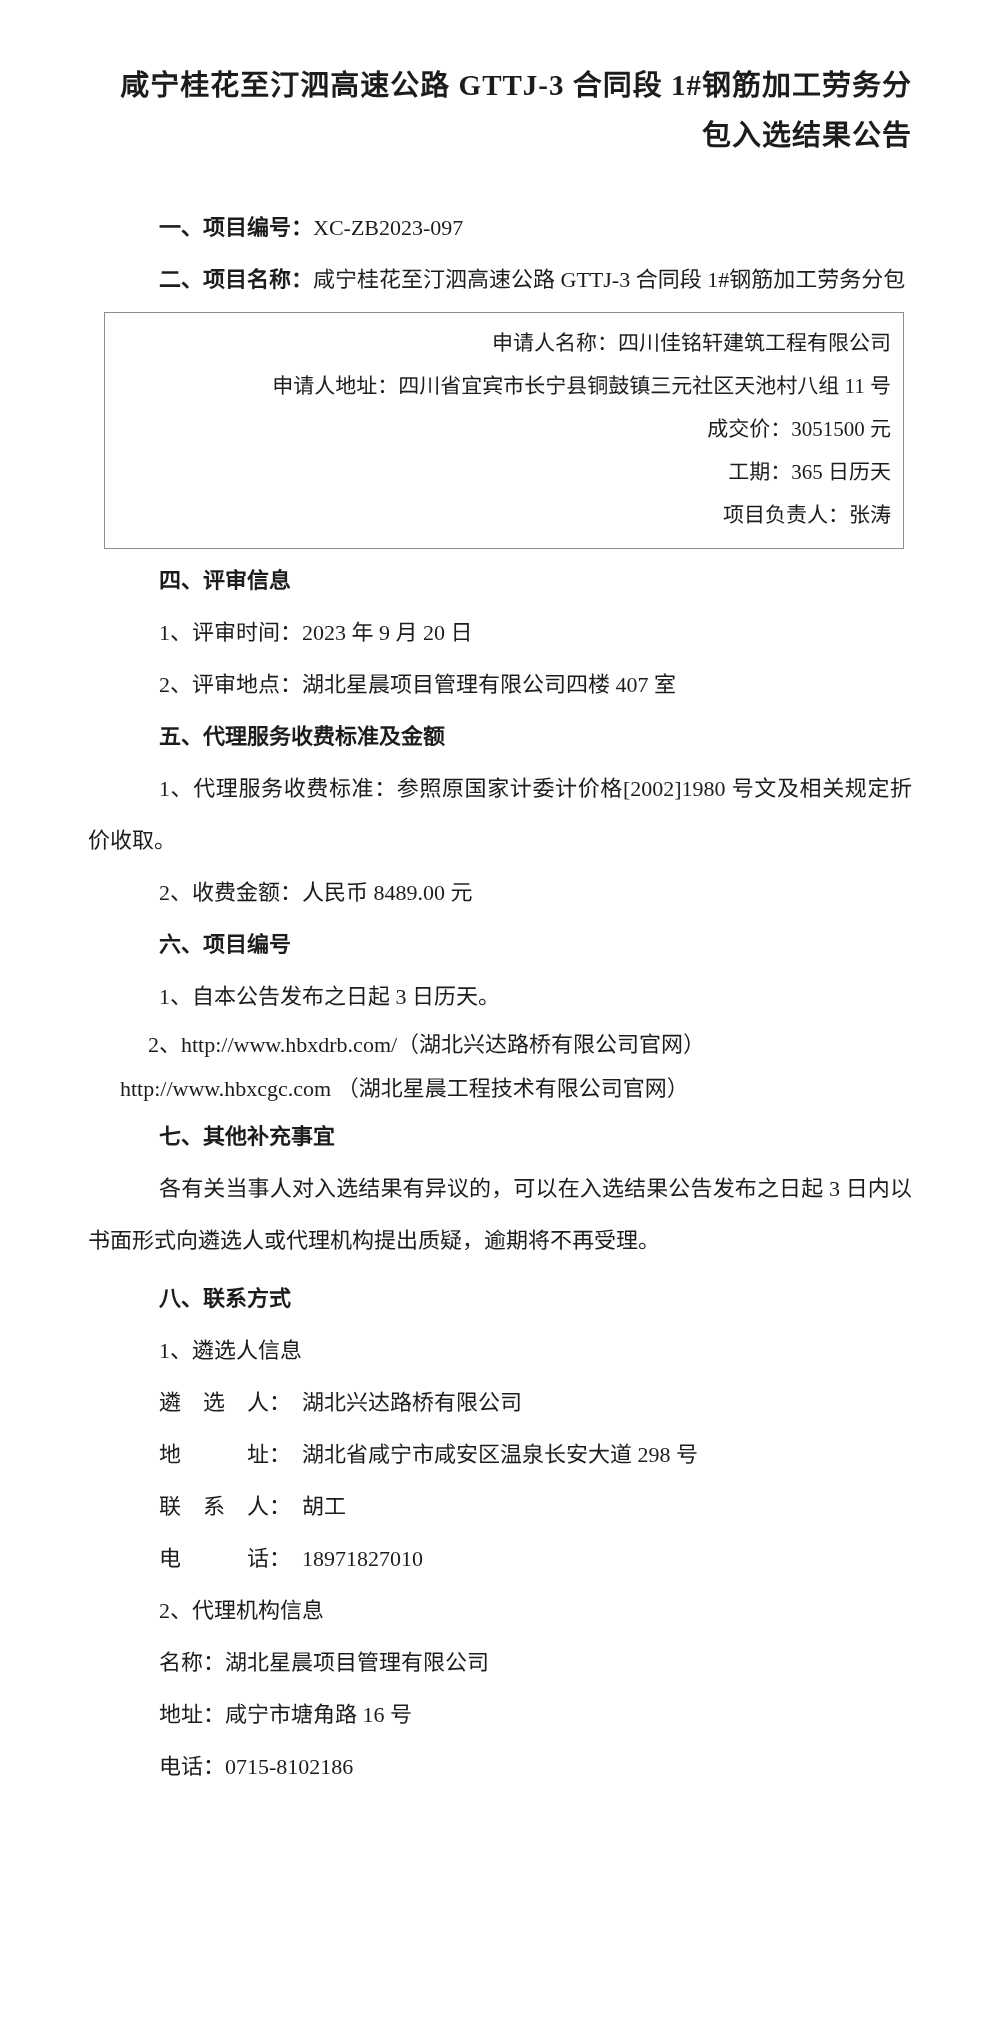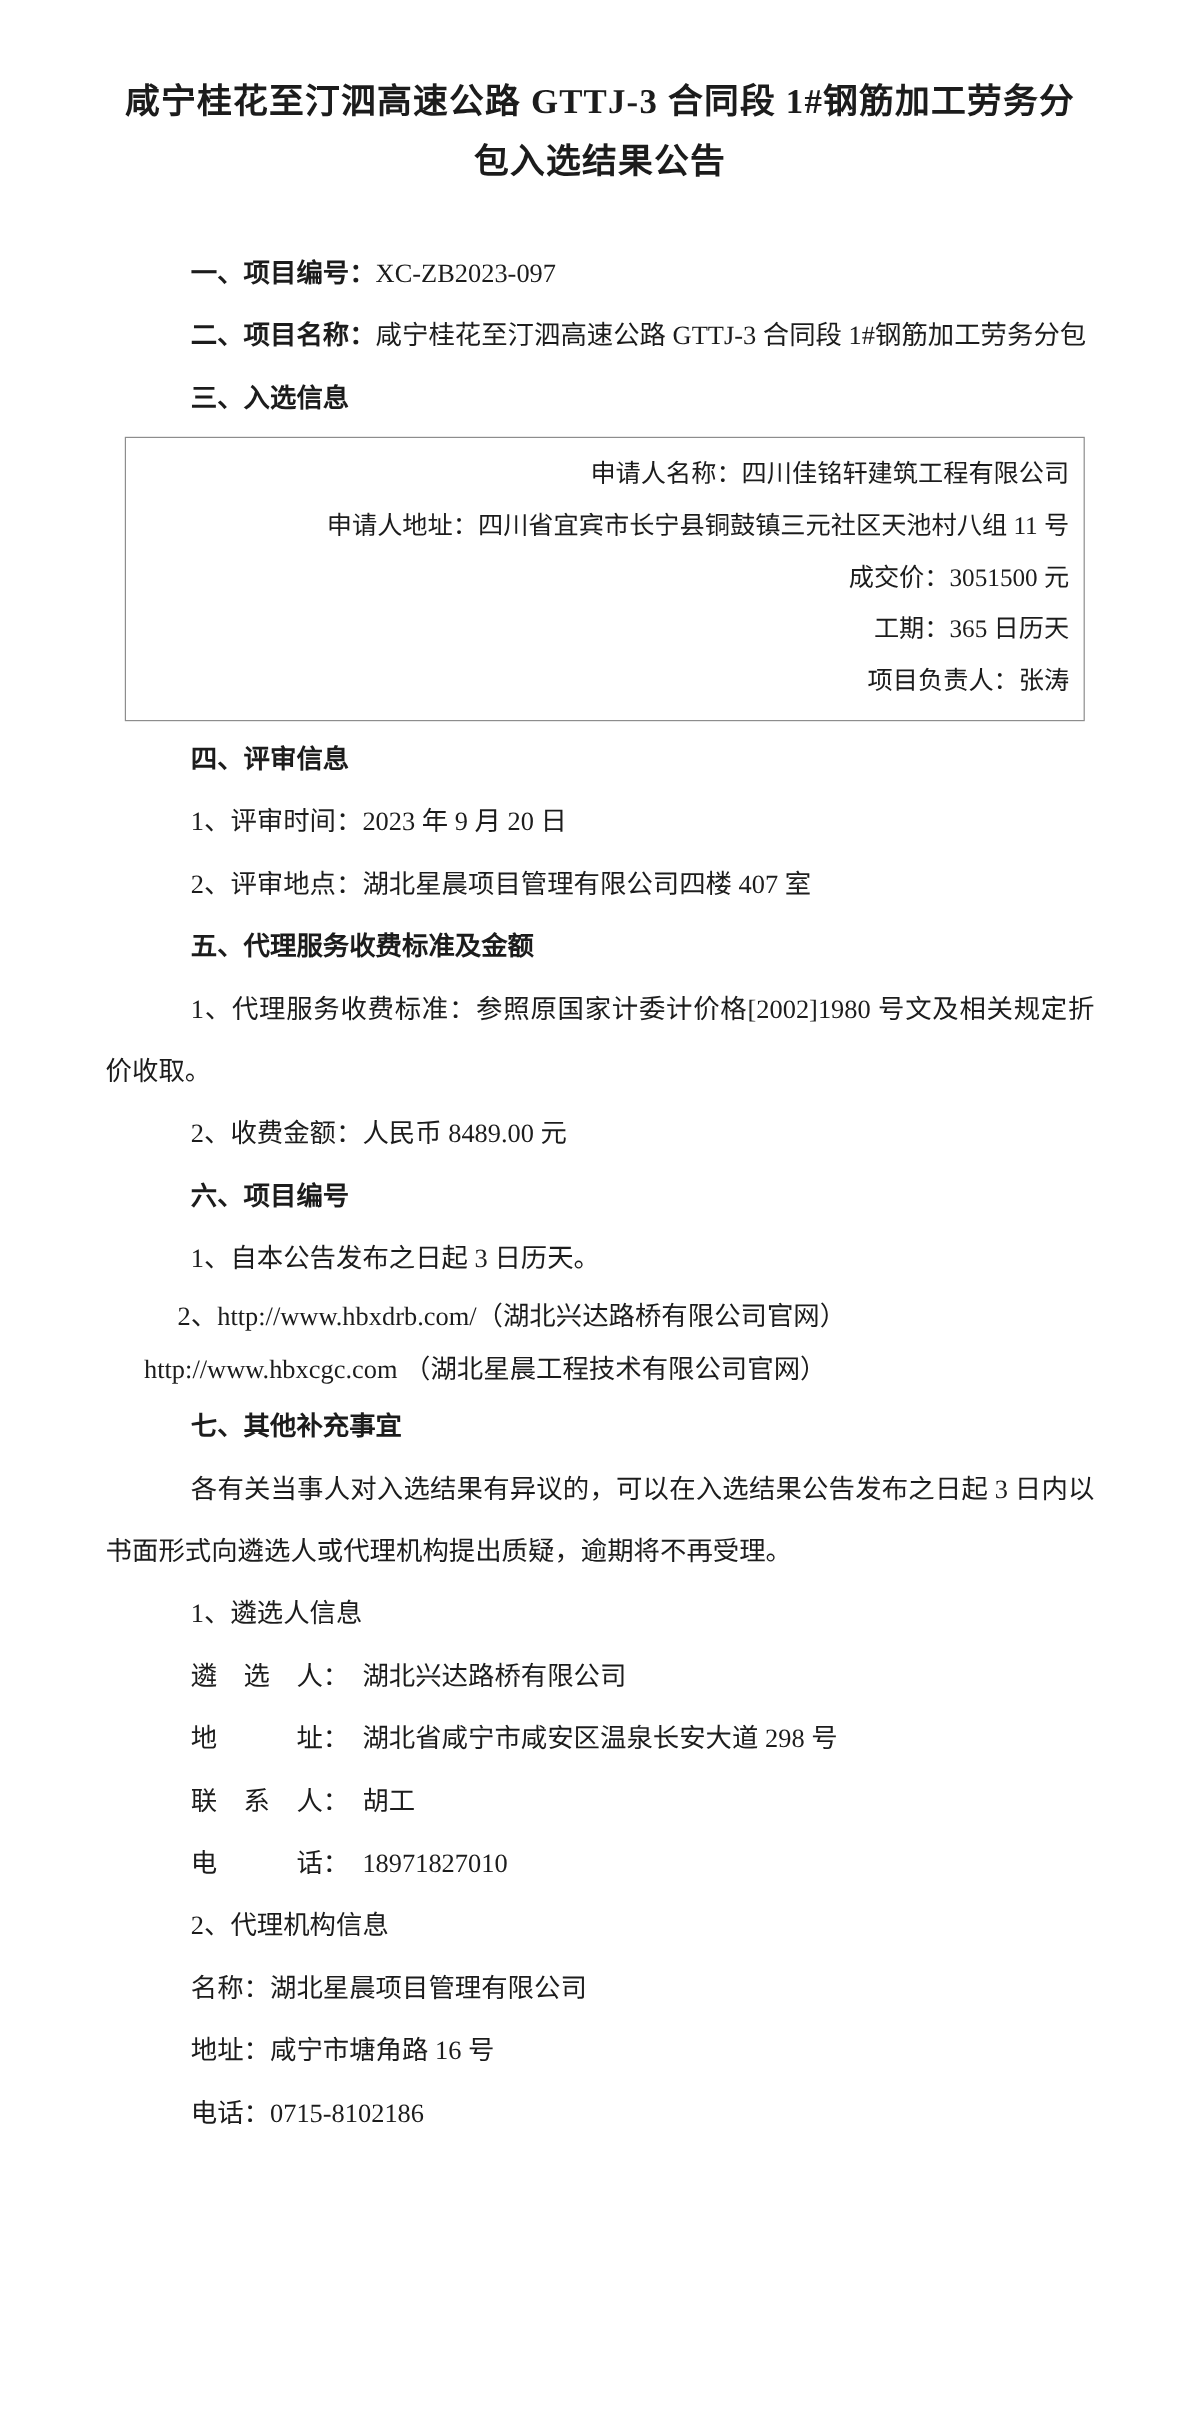--- a/index.html
+++ b/index.html
@@ -17,21 +17,21 @@
     font-family: "Liberation Serif", "DejaVu Serif", serif;
     box-sizing: border-box;
     padding: 0 88px;
     overflow: hidden;
   }
   .doc-title {
     margin-top: 60px;
     font-size: 29px;
     font-weight: bold;
     line-height: 50px;
-    text-align: center;
+    text-align: right;
     letter-spacing: 1px;
   }
   .doc-body {
     margin-top: 42px;
     font-size: 22px;
     line-height: 52px;
   }
   p {
     margin: 0;
     padding: 0;
@@ -77,21 +77,20 @@
     <div>咸宁桂花至汀泗高速公路 GTTJ-3 合同段 1#钢筋加工劳务分</div>
     <div>包入选结果公告</div>
   </div>
 
   <div class="doc-body">
 
     <p class="indent"><span class="bold">一、项目编号：</span><span class="mono-ish">XC-ZB2023-097</span></p>
 
     <p class="indent"><span class="bold">二、项目名称：</span><span>咸宁桂花至汀泗高速公路 GTTJ-3 合同段 1#钢筋加工劳务分包</span></p>
 
-    <p class="indent bold">三、入选信息</p>
 
     <div class="info-box">
       <p>申请人名称：四川佳铭轩建筑工程有限公司</p>
       <p>申请人地址：四川省宜宾市长宁县铜鼓镇三元社区天池村八组 11 号</p>
       <p>成交价：3051500 元</p>
       <p>工期：365 日历天</p>
       <p>项目负责人：张涛</p>
     </div>
 
     <p class="indent bold">四、评审信息</p>
@@ -103,20 +102,21 @@
     <p class="indent">2、收费金额：人民币 8489.00 元</p>
 
     <p class="indent bold">六、项目编号</p>
     <p class="indent">1、自本公告发布之日起 3 日历天。</p>
     <p class="url-line-1">2、http://www.hbxdrb.com/（湖北兴达路桥有限公司官网）</p>
     <p class="url-line-2">http://www.hbxcgc.com （湖北星晨工程技术有限公司官网）</p>
 
     <p class="indent bold">七、其他补充事宜</p>
     <p class="indent">各有关当事人对入选结果有异议的，可以在入选结果公告发布之日起 3 日内以书面形式向遴选人或代理机构提出质疑，逾期将不再受理。</p>
 
+    <p class="indent bold gap-before">八、联系方式</p>
 
     <p class="indent">1、遴选人信息</p>
     <p class="indent">遴　选　人：　湖北兴达路桥有限公司</p>
     <p class="indent">地　　　址：　湖北省咸宁市咸安区温泉长安大道 298 号</p>
     <p class="indent">联　系　人：　胡工</p>
     <p class="indent">电　　　话：　18971827010</p>
 
     <p class="indent">2、代理机构信息</p>
     <p class="indent">名称：湖北星晨项目管理有限公司</p>
     <p class="indent">地址：咸宁市塘角路 16 号</p>

